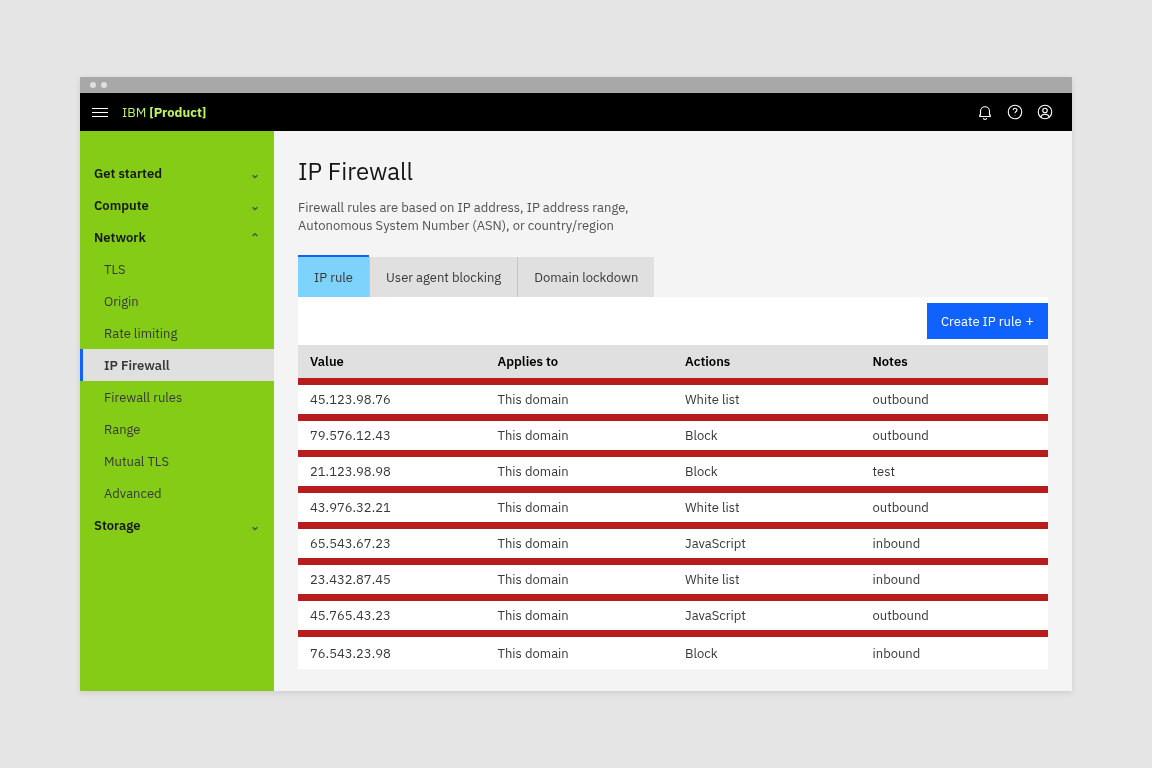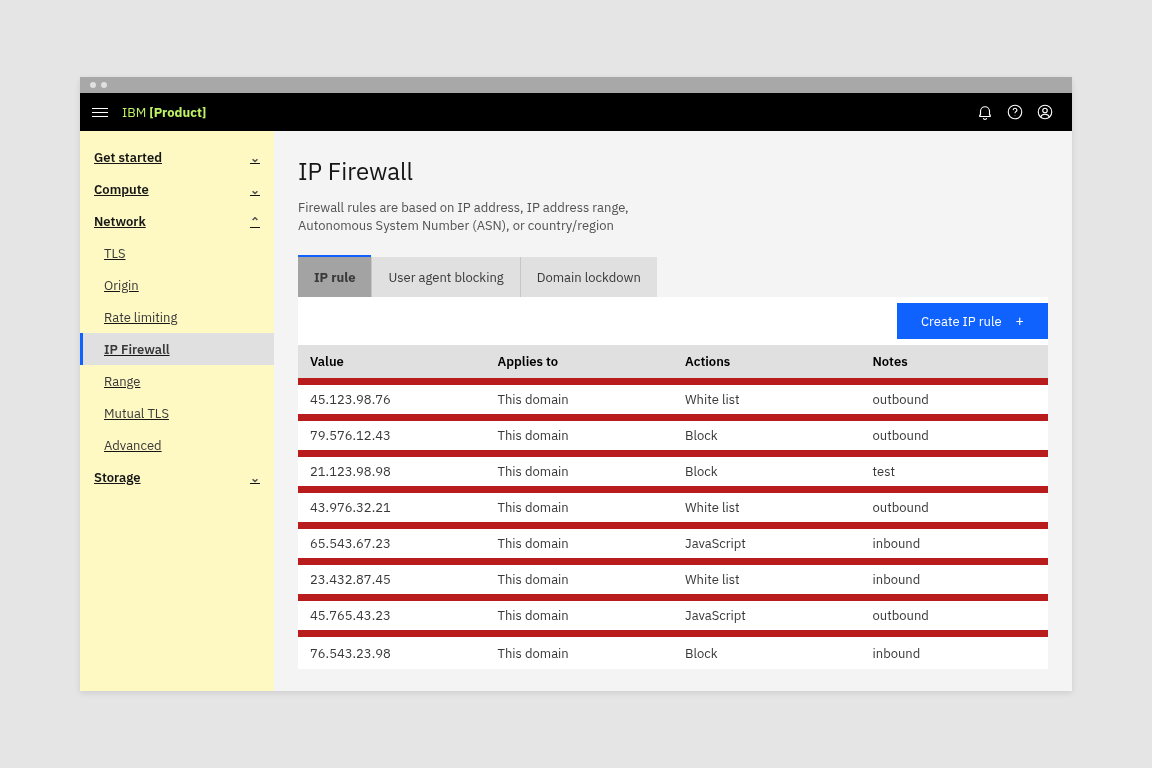--- a/index.html
+++ b/index.html
@@ -26,37 +26,37 @@
     display: flex; align-items: center; padding: 0 12px 0 12px;
   }
   .hamburger { width: 16px; display:flex; flex-direction:column; gap:3px; cursor:pointer;}
   .hamburger span{ height:1px; background:#fff;}
   .brand { margin-left: 14px; font-size: 13px; }
   .brand b { font-weight:700;}
   .header-spacer{flex:1;}
   .hicon{ width:30px; display:flex; align-items:center; justify-content:center; cursor:pointer;}
   .hicon svg{ width:18px;height:18px; stroke:#fff; fill:none;}
   .body { flex:1; display:flex; overflow:hidden;}
-  .sidebar{ width:194px; background:#fef9c3; padding-top:10px; font-size:13px; color:#161616;text-decoration:underline;}
+  .sidebar{ width:194px; background:#84cc16; padding-top:26px; font-size:13px; color:#161616;}
   .nav-item{ height:32px; display:flex; align-items:center; justify-content:space-between; padding:0 14px; cursor:pointer;}
   .nav-item .chev{ font-size:12px; color:#525252;}
   .nav-item.top{font-weight:600;}
   .sub-item{ height:32px; display:flex; align-items:center; padding-left:24px; cursor:pointer; font-size:13px; color:#393939;}
   .sub-item.active{ background:#e0e0e0; position:relative; font-weight:600;}
   .sub-item.active::before{ content:""; position:absolute; left:0; top:0; bottom:0; width:3px; background:#0f62fe;}
   .main{ flex:1; background:#f4f4f4; padding:24px 24px 0 24px; overflow:auto;}
   .page-title{ font-size:24px; font-weight:400; color:#161616; margin-bottom:12px;}
   .page-desc{ font-size:13px; color:#525252; line-height:1.4; max-width:360px; margin-bottom:22px;}
   .tabs{ display:flex; position:relative;}
   .tab{ height:40px; padding:0 16px; display:flex; align-items:center; font-size:13px; color:#393939; background:#e0e0e0; cursor:pointer; border-right:1px solid #c6c6c6;}
   .tab:last-child{border-right:none;}
-  .tab.active{ background:#a3a3a3; font-weight:700; position:relative;}
+  .tab.active{ background:#7dd3fc; font-weight:400; position:relative;}
   .tab.active::before{ content:""; position:absolute; top:-2px; left:0; right:0; height:2px; background:#0f62fe;}
   .toolbar{ background:#fff; height:48px; display:flex; align-items:center; justify-content:flex-end;}
-  .create-btn{ height:36px; background:#0f62fe; color:#fff; font-size:13px; padding:0 24px; display:flex; align-items:center; gap:14px; cursor:pointer;}
+  .create-btn{ height:36px; background:#0f62fe; color:#fff; font-size:13px; padding:0 14px; display:flex; align-items:center; gap:4px; cursor:pointer;}
   .create-btn .plus{ font-size:14px;}
   table{ width:100%; border-collapse:collapse; font-size:13px;}
   thead th{ text-align:left; font-weight:600; background:#e0e0e0; height:36px; padding:0 12px;}
   tbody td{ background:#fff; height:36px; padding:0 12px; border-top:7px solid #b91c1c; color:#393939;}
   th:first-child,td:first-child{ width:25%;margin-left:32px;}
   th:nth-child(2),td:nth-child(2){ width:25%;}
   th:nth-child(3),td:nth-child(3){ width:25%;}
   th:nth-child(4),td:nth-child(4){ width:25%;}
 </style>
 </head>
@@ -120,20 +120,23 @@
         <div class="sub-item">
           <span>Origin</span>
         </div>
         <div class="sub-item">
           <span>Rate limiting</span>
         </div>
         <div class="sub-item active">
           <span>IP Firewall</span>
         </div>
         <div class="sub-item">
+          <span>Firewall rules</span>
+        </div>
+        <div class="sub-item">
           <span>Range</span>
         </div>
         <div class="sub-item">
           <span>Mutual TLS</span>
         </div>
         <div class="sub-item">
           <span>Advanced</span>
         </div>
         <div class="nav-item top">
           <span>Storage</span>

